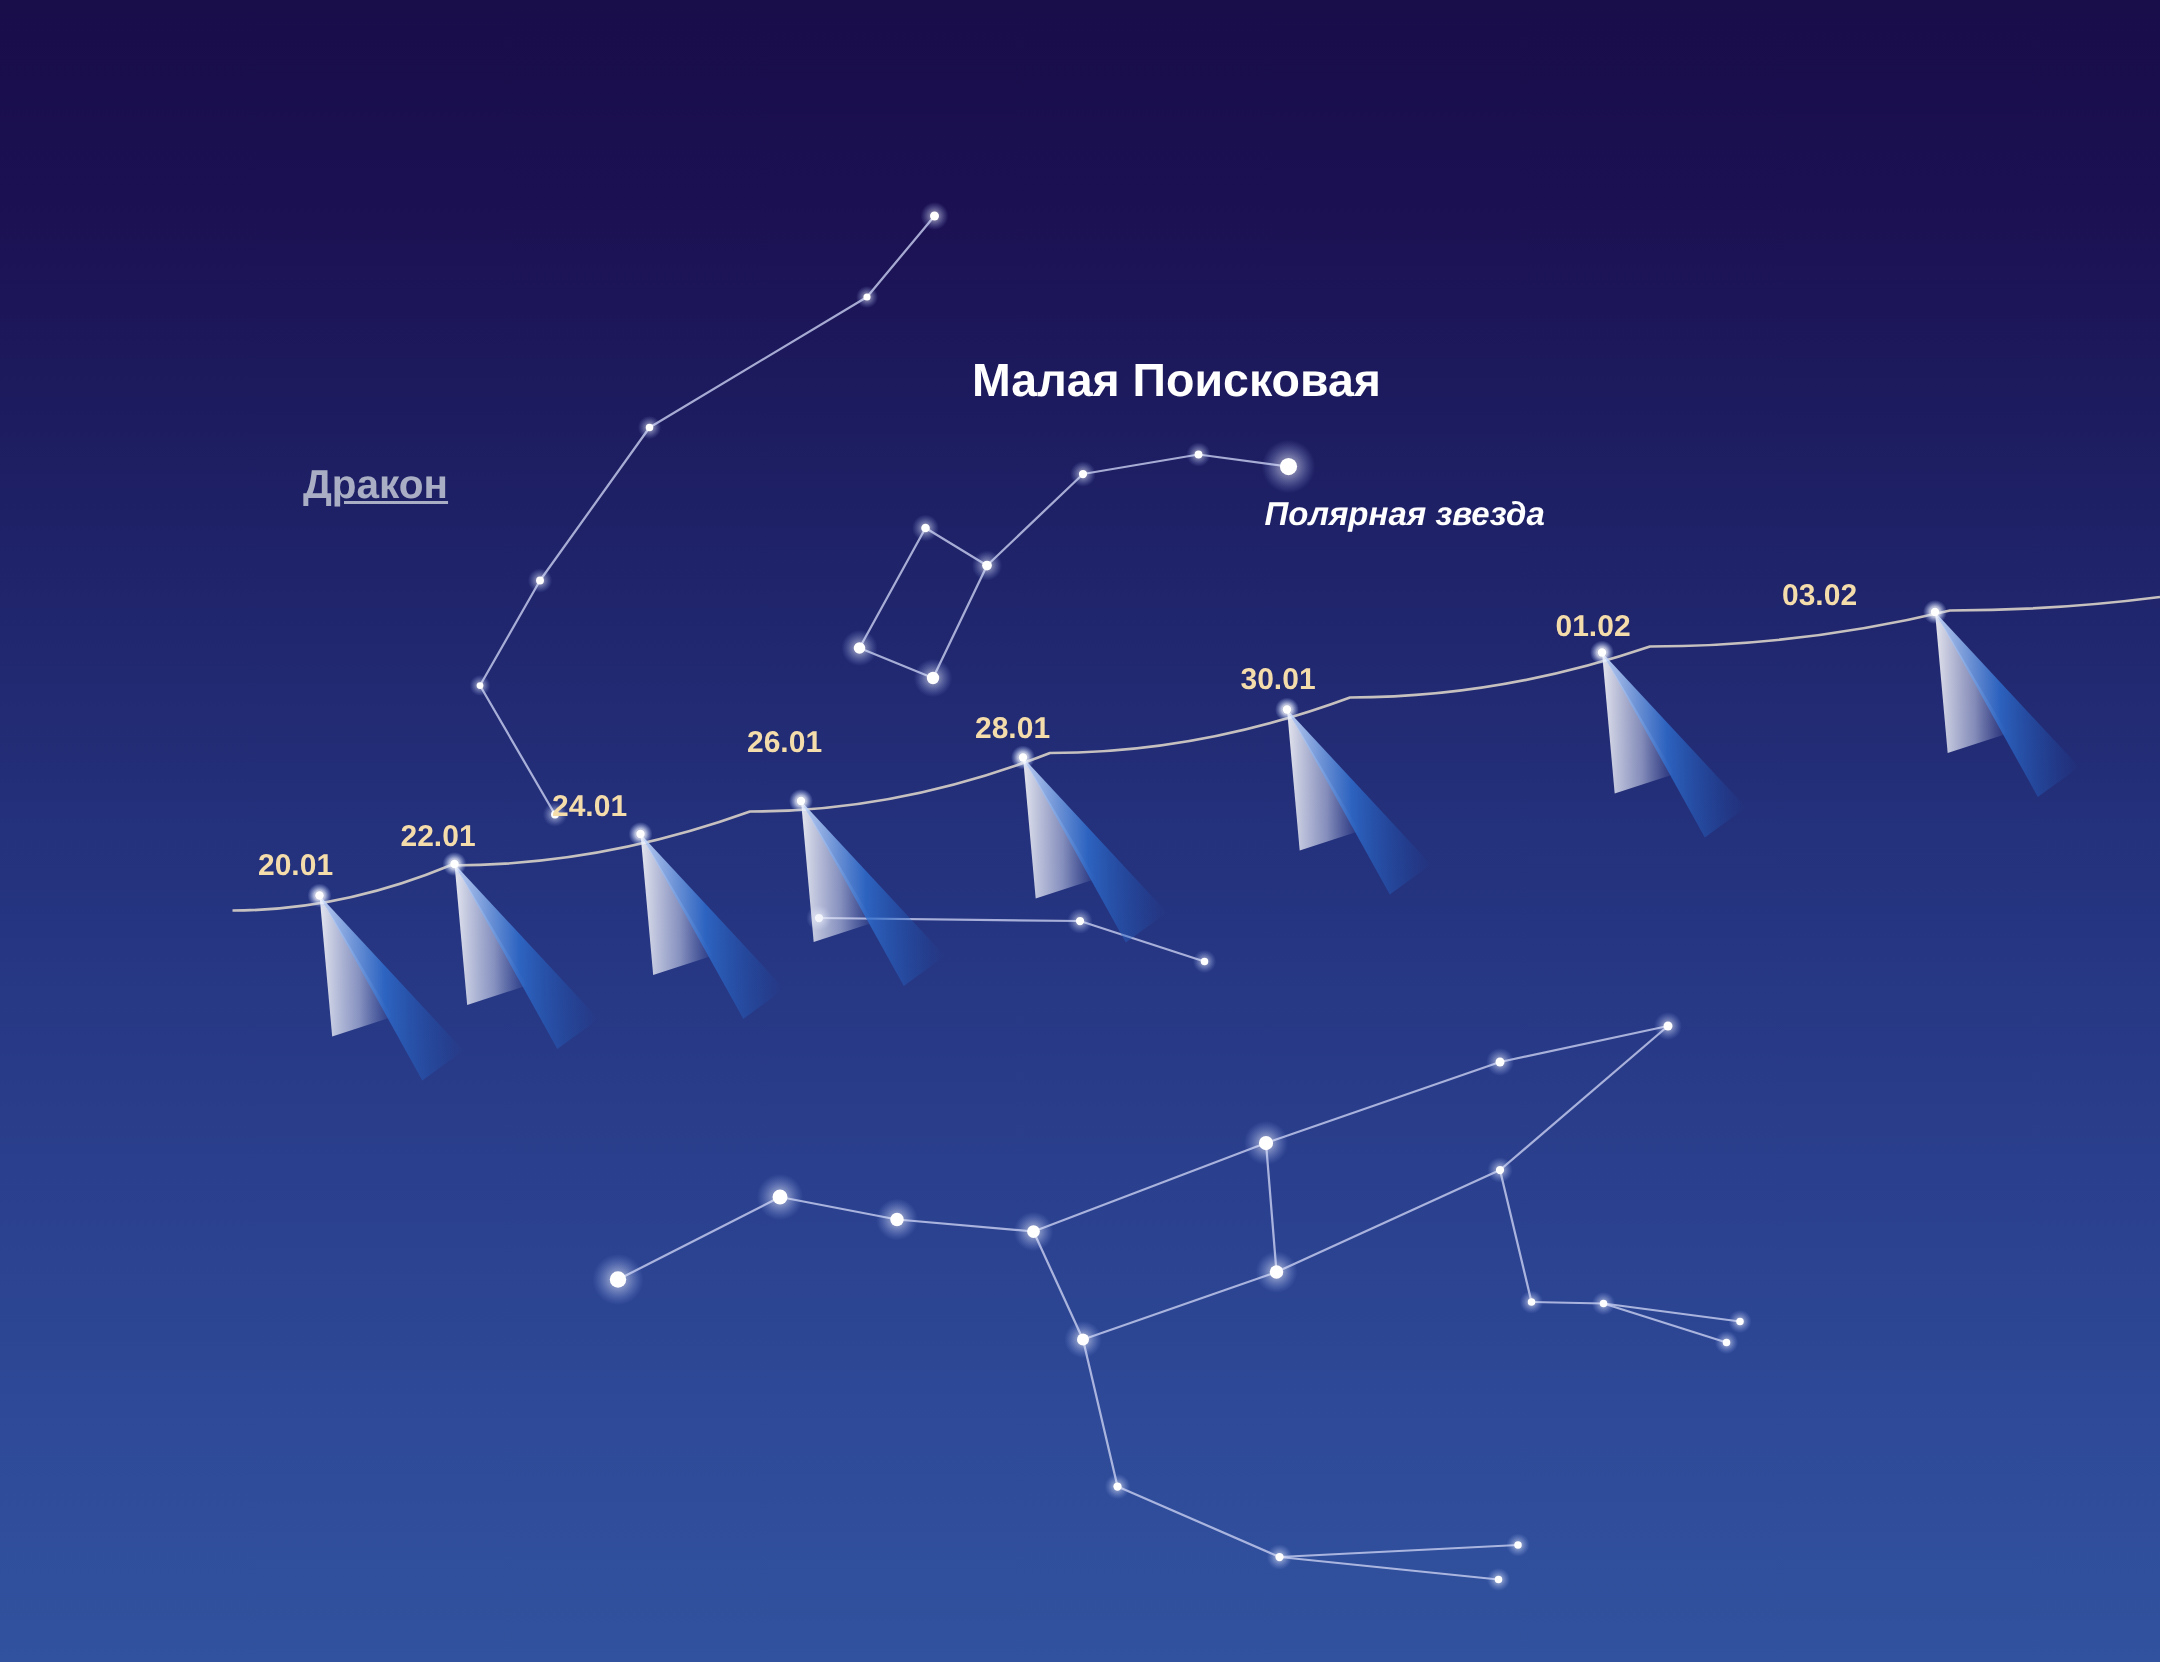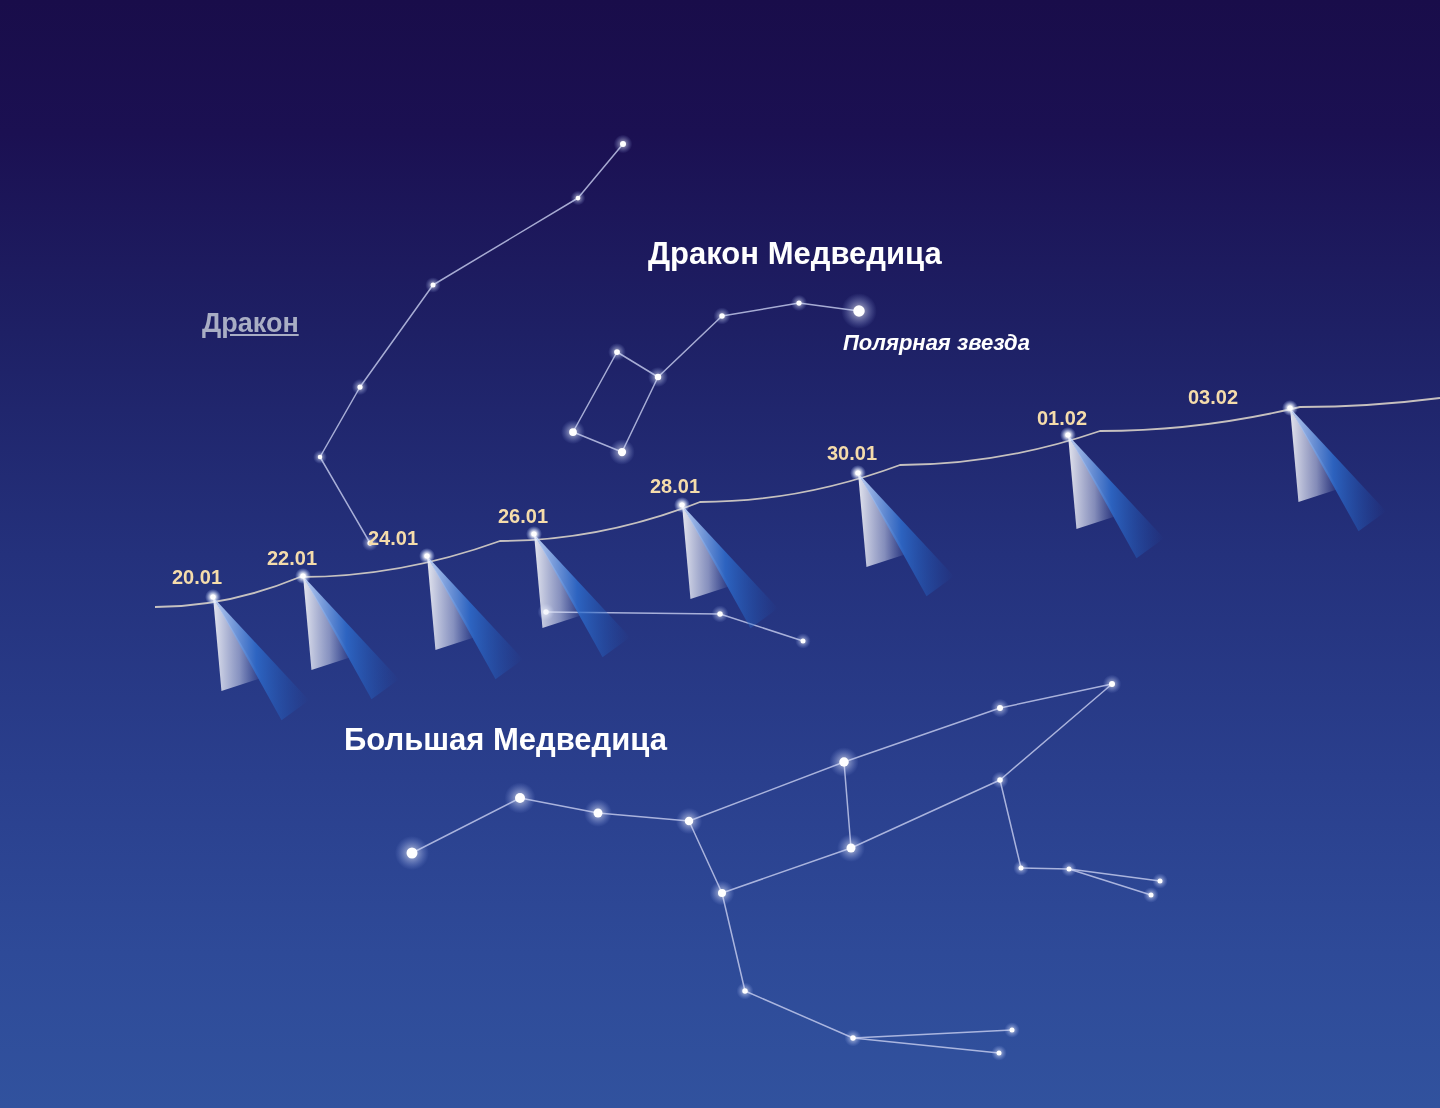--- a/index.html
+++ b/index.html
@@ -295,29 +295,28 @@
         <g>
           <path d="M 1290 408 L 1298.457376640297 501.98655638102804 L 1338.4017503246935 489.00784261728023 Z" fill="url(#dustTail)" opacity="0.95"></path>
           <path d="M 1290 408 L 1358.536646416572 531.2547285014647 L 1386.0432242253203 511.2700299235206 Z" fill="url(#ionTail)" opacity="0.95"></path>
           <circle cx="1290" cy="408" r="8" fill="url(#cometHead)" opacity="0.85"></circle>
           <circle cx="1290" cy="408" r="2.8" fill="#ffffff"></circle>
         </g>
       </g>
   </svg>
 
 
-  <div class="sky-label label-ursa-minor">Дракон Медведица</div>
-  <div class="sky-label label-ursa-major">Большая Медведица</div>
+  <div class="sky-label label-ursa-minor">Малая Поисковая</div>
   <div class="sky-label label-draco">Дракон</div>
   <div class="sky-label label-polaris">Полярная звезда</div>
 
   <div id="date-labels">
       <div class="date-label" style="left: 172px; top: 566px; text-align: right;">20.01</div>
       <div class="date-label" style="left: 267px; top: 547px;">22.01</div>
       <div class="date-label" style="left: 368px; top: 527px;">24.01</div>
-      <div class="date-label" style="left: 498px; top: 505px; text-align: center;">26.01</div>
+      <div class="date-label" style="left: 498px; top: 484px; text-align: center;">26.01</div>
       <div class="date-label" style="left: 650px; top: 475px;">28.01</div>
       <div class="date-label" style="left: 827px; top: 442px;">30.01</div>
       <div class="date-label" style="left: 1037px; top: 407px;">01.02</div>
       <div class="date-label" style="left: 1188px; top: 386px;">03.02</div>
     </div>
 
 </div>
 
 </body></html>

